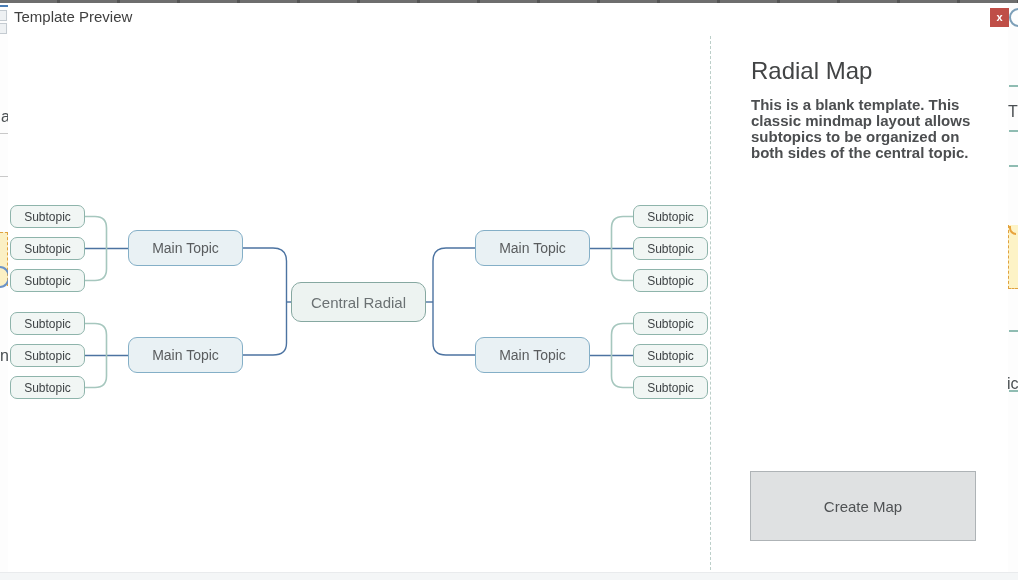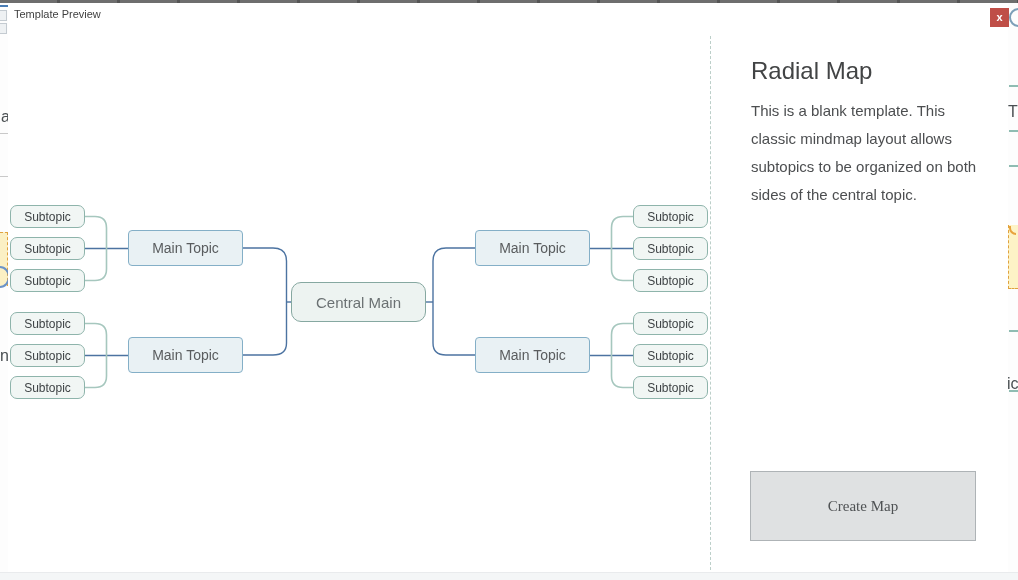--- a/index.html
+++ b/index.html
@@ -23,43 +23,43 @@
     border:2px solid #7d9fb8; border-radius:50%; background:#fdfdfd; }
   .dash-right { position:absolute; left:1009px; width:9px; height:0;
     border-top:2px dashed #8fbcb2; }
   .sticky-right { position:absolute; left:1008px; top:225px; width:10px; height:64px;
     background:#fdf3c6; border-left:1px dashed #e0a23e; border-bottom:1px dashed #e0a23e; }
   .sticky-curl { position:absolute; left:1009px; top:226px; width:7px; height:9px;
     border-left:2px solid #e8a33d; border-bottom:2px solid #e8a33d; border-bottom-left-radius:7px; }
 
   
   .dialog-bg { position:absolute; left:8px; top:3px; width:1000px; height:569px; background:#fff; }
-  .dialog-title { position:absolute; left:14px; top:8px; font-size:11px; color:#3f3f3f; }
+  .dialog-title { position:absolute; left:14px; top:8px; font-size:15px; color:#3f3f3f; }
   .close-btn { position:absolute; left:990px; top:8px; width:19px; height:19px;
     background:#bf4e47; border:none; color:#fff; font-size:11px; font-weight:bold;
     line-height:19px; text-align:center; cursor:pointer; font-family:"Liberation Sans",sans-serif; }
   .separator { position:absolute; left:710px; top:36px; height:534px; width:0;
     border-left:1px dashed #bccfc9; }
 
   
   .node { position:absolute; display:flex; align-items:center; justify-content:center;
     background:#f1f6f4; border:1px solid #8eb4ab; }
   .node.central { width:135px; height:40px; border-radius:10px; background:#edf3f1;
     border-color:#86a8a1; font-size:15px; color:#6b7173; }
-  .node.main { width:115px; height:36px; border-radius:4px; background:#e9f1f4;
+  .node.main { width:115px; height:36px; border-radius:9px; background:#e9f1f4;
     border-color:#84afc7; font-size:14px; color:#595c5e; }
   .node.sub { width:75px; height:23px; border-radius:7px; font-size:12px; color:#3e4345; }
 
   
   .panel-heading { position:absolute; left:751px; top:57px; font-size:24px; color:#424445; }
   .panel-desc { position:absolute; left:751px; top:97px; width:233px; font-size:15px;
-    line-height:28px; color:#4c4e50; }
+    line-height:16px; color:#4c4e50;font-weight:bold; }
   .create-btn { position:absolute; left:750px; top:471px; width:226px; height:70px;
     background:#dfe1e2; border:1px solid #aeb3b6; font-size:15px; color:#4f5254;
-    cursor:pointer; font-family:Liberation Serif, serif; }
+    cursor:pointer; font-family:Liberation Sans, sans-serif; }
 
   svg.connectors { position:absolute; left:0; top:0; }
 </style>
 </head>
 <body>
 
 <div class="stage">
 
   <div class="top-strip"></div>
   <div class="blue-line-left"></div>
@@ -102,21 +102,21 @@
     <path d="M 85 355.5 H 128" fill="none" stroke="#4c73a1" stroke-width="1.4"></path>
     <path d="M 589 248.5 H 633" fill="none" stroke="#4c73a1" stroke-width="1.4"></path>
     <path d="M 589 355.5 H 633" fill="none" stroke="#4c73a1" stroke-width="1.4"></path>
 
     <path d="M 85 216.5 H 95 Q 106.5 216.5 106.5 228 V 269 Q 106.5 280.5 95 280.5 H 85" fill="none" stroke="#a6c7be" stroke-width="1.6"></path>
     <path d="M 85 323.5 H 95 Q 106.5 323.5 106.5 335 V 376 Q 106.5 387.5 95 387.5 H 85" fill="none" stroke="#a6c7be" stroke-width="1.6"></path>
     <path d="M 633 216.5 H 623 Q 611.5 216.5 611.5 228 V 269 Q 611.5 280.5 623 280.5 H 633" fill="none" stroke="#a6c7be" stroke-width="1.6"></path>
     <path d="M 633 323.5 H 623 Q 611.5 323.5 611.5 335 V 376 Q 611.5 387.5 623 387.5 H 633" fill="none" stroke="#a6c7be" stroke-width="1.6"></path>
   </svg>
 
-  <div class="node central" style="left:291px; top:282px;">Central Main</div>
+  <div class="node central" style="left:291px; top:282px;">Central Radial</div>
 
   <div class="node main" style="left:128px; top:230px;">Main Topic</div>
   <div class="node main" style="left:128px; top:337px;">Main Topic</div>
   <div class="node main" style="left:475px; top:230px;">Main Topic</div>
   <div class="node main" style="left:475px; top:337px;">Main Topic</div>
 
   <div class="node sub" style="left:10px; top:205px;">Subtopic</div>
   <div class="node sub" style="left:10px; top:237px;">Subtopic</div>
   <div class="node sub" style="left:10px; top:269px;">Subtopic</div>
   <div class="node sub" style="left:10px; top:312px;">Subtopic</div>

